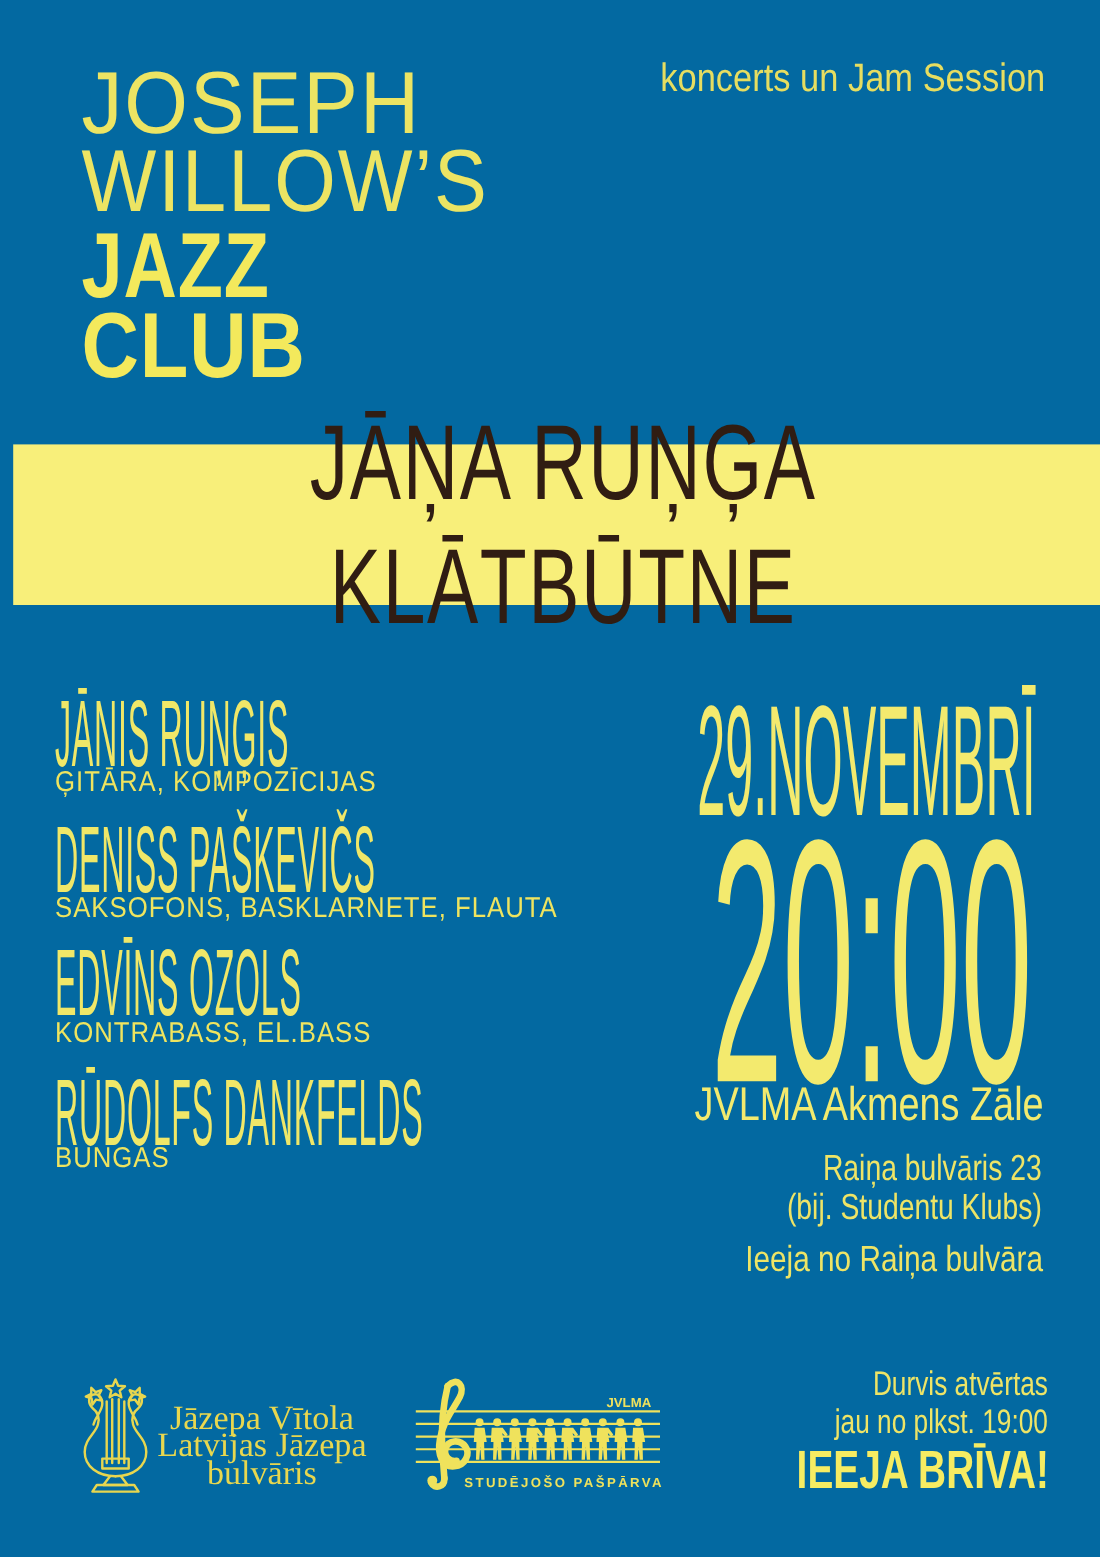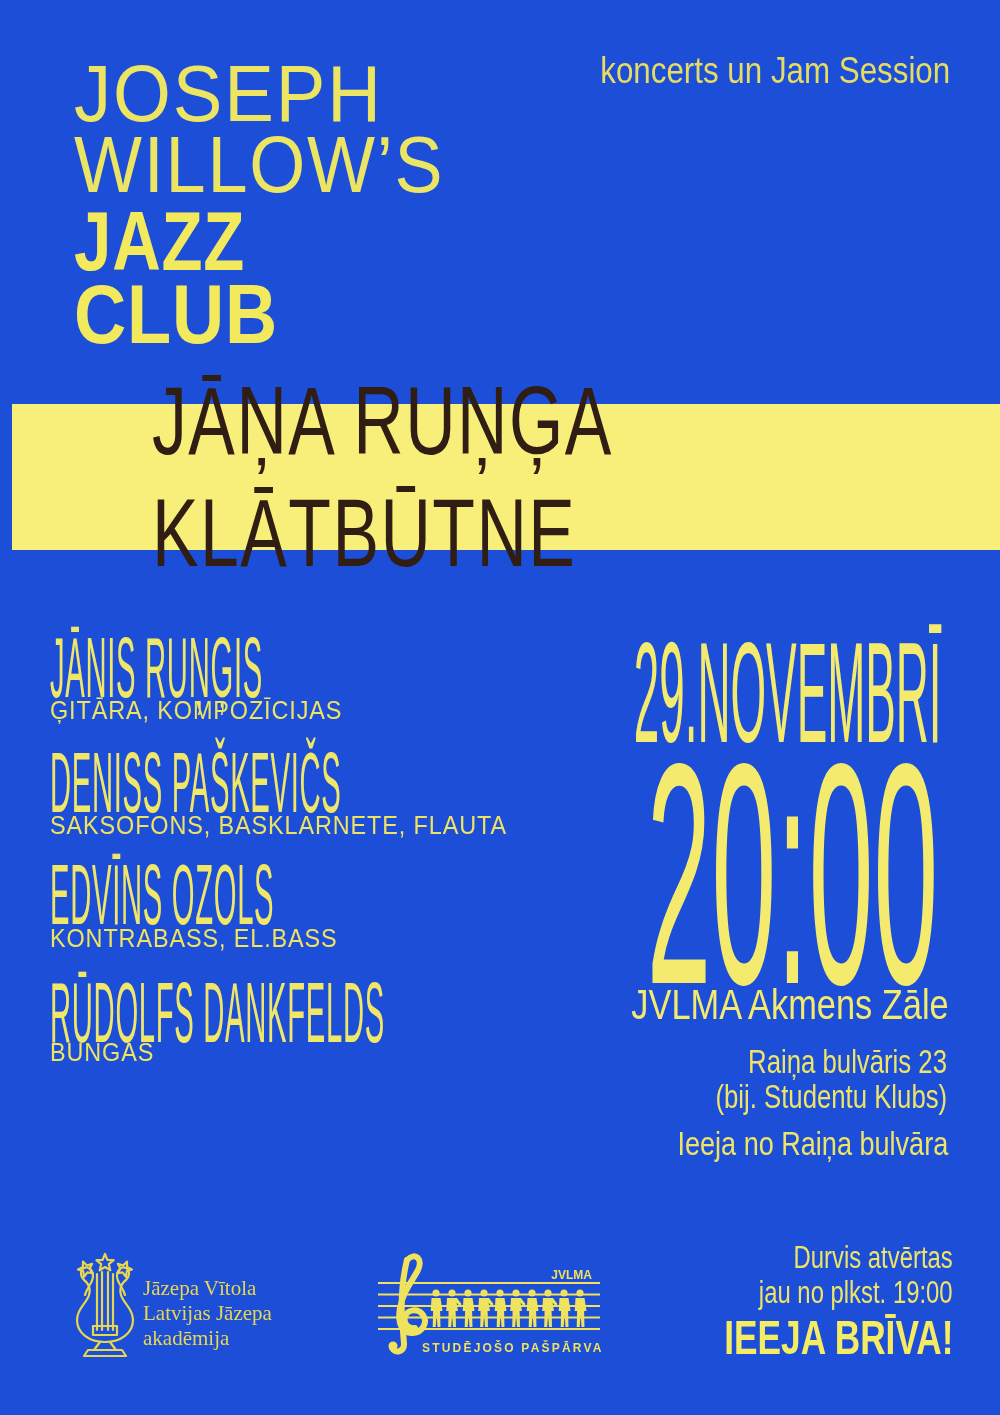--- a/index.html
+++ b/index.html
@@ -1,21 +1,22 @@
 <!DOCTYPE html>
 <html><head>
 <meta charset="utf-8">
 <style>
   html,body{margin:0;padding:0;background:#000;}
   .poster{
     position:relative;
     width:1000px;height:1415px;
-    background:#1d4ed8;
+    background:#0369a1;
     overflow:hidden;
     font-family:"Liberation Sans", sans-serif;
+    text-align:center;
   }
   .abs{position:absolute;white-space:nowrap;line-height:1;}
   .condL{transform-origin:left top;display:inline-block;}
   .condR{transform-origin:right top;display:inline-block;}
 
   
   .t-thin{color:#ece463;font-size:80px;letter-spacing:2px;}
   .t-bold{color:#f3e95c;font-size:84px;font-weight:bold;letter-spacing:1px;}
 
   
@@ -39,21 +40,21 @@
   .e-addr{color:#eee466;font-size:33px;}
 
   
   .doors{color:#eee466;font-size:31px;}
   .free{color:#f6ec62;font-size:49px;font-weight:bold;}
 
   
   .academy{
     position:absolute;left:143px;top:1276px;
     font-family:"Liberation Serif", serif;
-    color:#e8d74f;font-size:21px;line-height:25px;white-space:nowrap;
+    color:#e8d74f;font-size:31px;line-height:25px;white-space:nowrap;
   }
   svg{display:block;}
 </style>
 </head>
 <body>
 
 <div class="poster">
 
   <div class="abs t-thin condL" style="left:74px;top:54px;  transform:scaleX(.93);">JOSEPH</div>
   <div class="abs t-thin condL" style="left:74px;top:125px; transform:scaleX(.90);">WILLOW’S</div>
@@ -105,21 +106,21 @@
 
     <rect x="27" y="76" width="24" height="9"></rect>
 
     <path d="M34,92 L28,100 H50 L44,92"></path>
     <path d="M22,100 H56 L60,106 H18 Z"></path>
   </svg>
 
   <div class="academy">
     <div>Jāzepa Vītola</div>
     <div>Latvijas Jāzepa</div>
-    <div>akadēmija</div>
+    <div>bulvāris</div>
   </div>
 
   <svg class="abs" style="left:376px;top:1248px;" width="226" height="112" viewBox="0 0 226 112">
     <g stroke="#efe25c" stroke-width="2">
       <line x1="2" y1="35" x2="224" y2="35"></line>
       <line x1="2" y1="46.5" x2="224" y2="46.5"></line>
       <line x1="2" y1="58" x2="224" y2="58"></line>
       <line x1="2" y1="69.5" x2="224" y2="69.5"></line>
       <line x1="2" y1="81" x2="224" y2="81"></line>
     </g>

